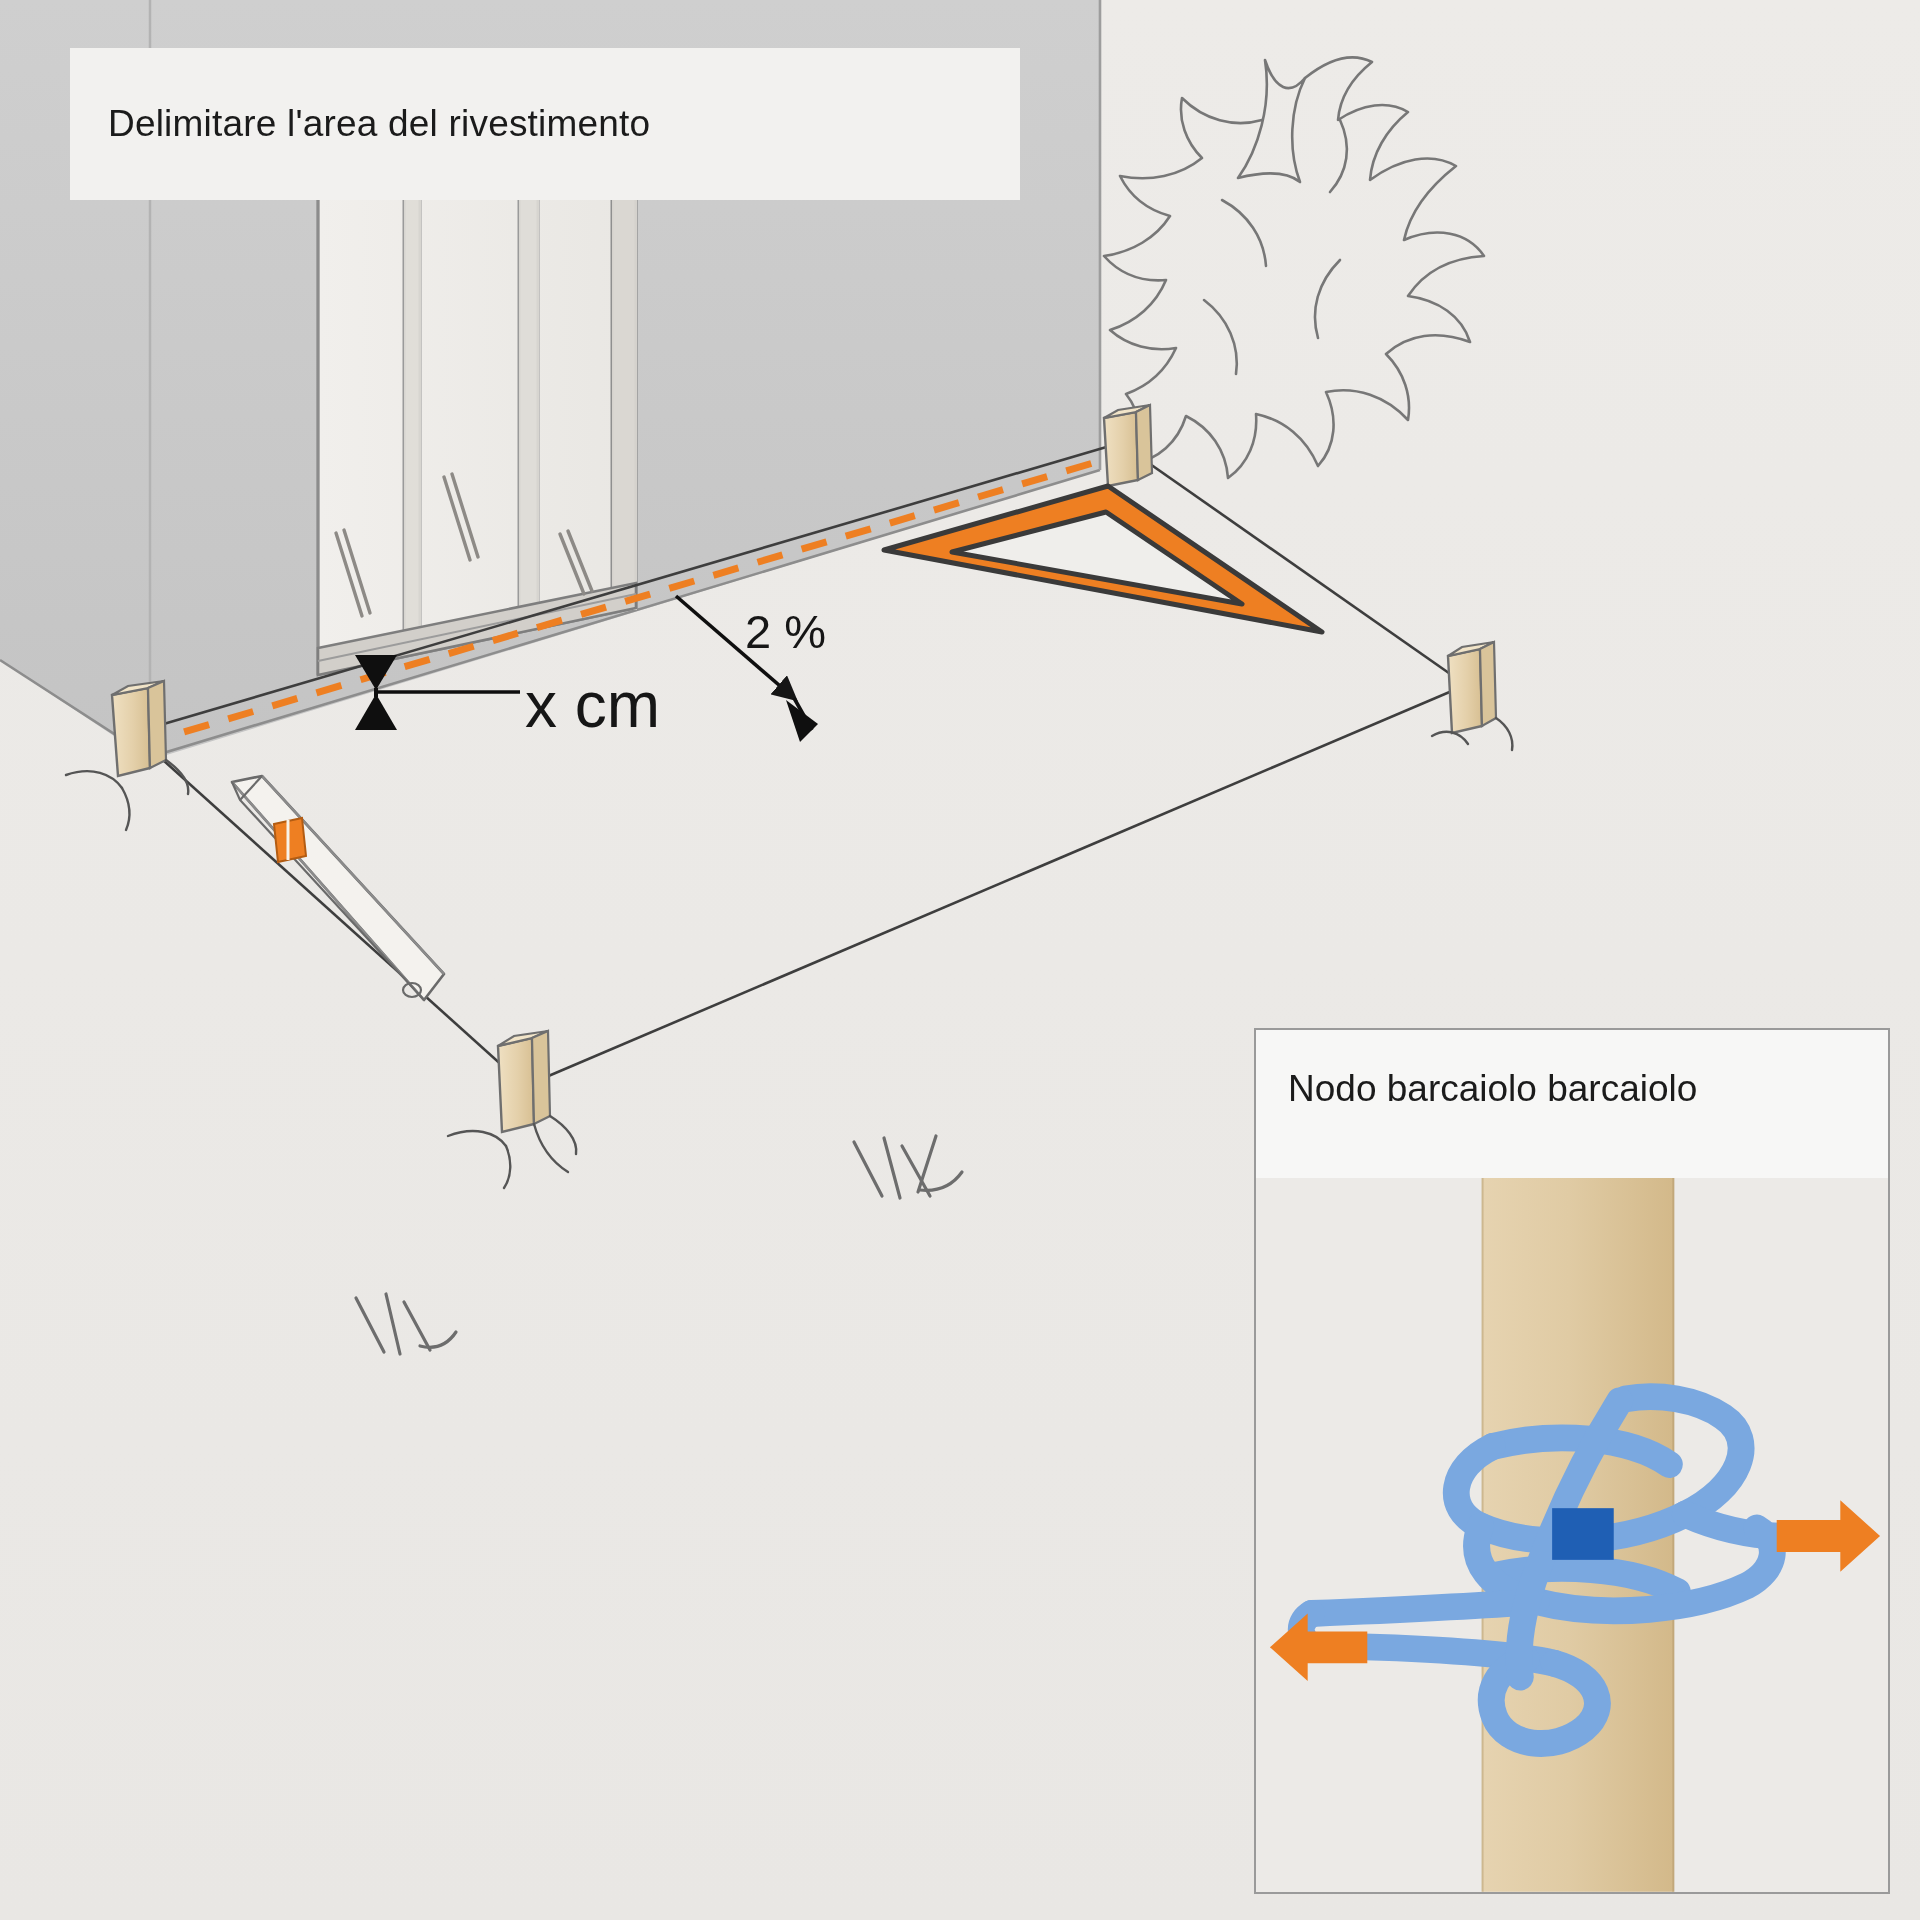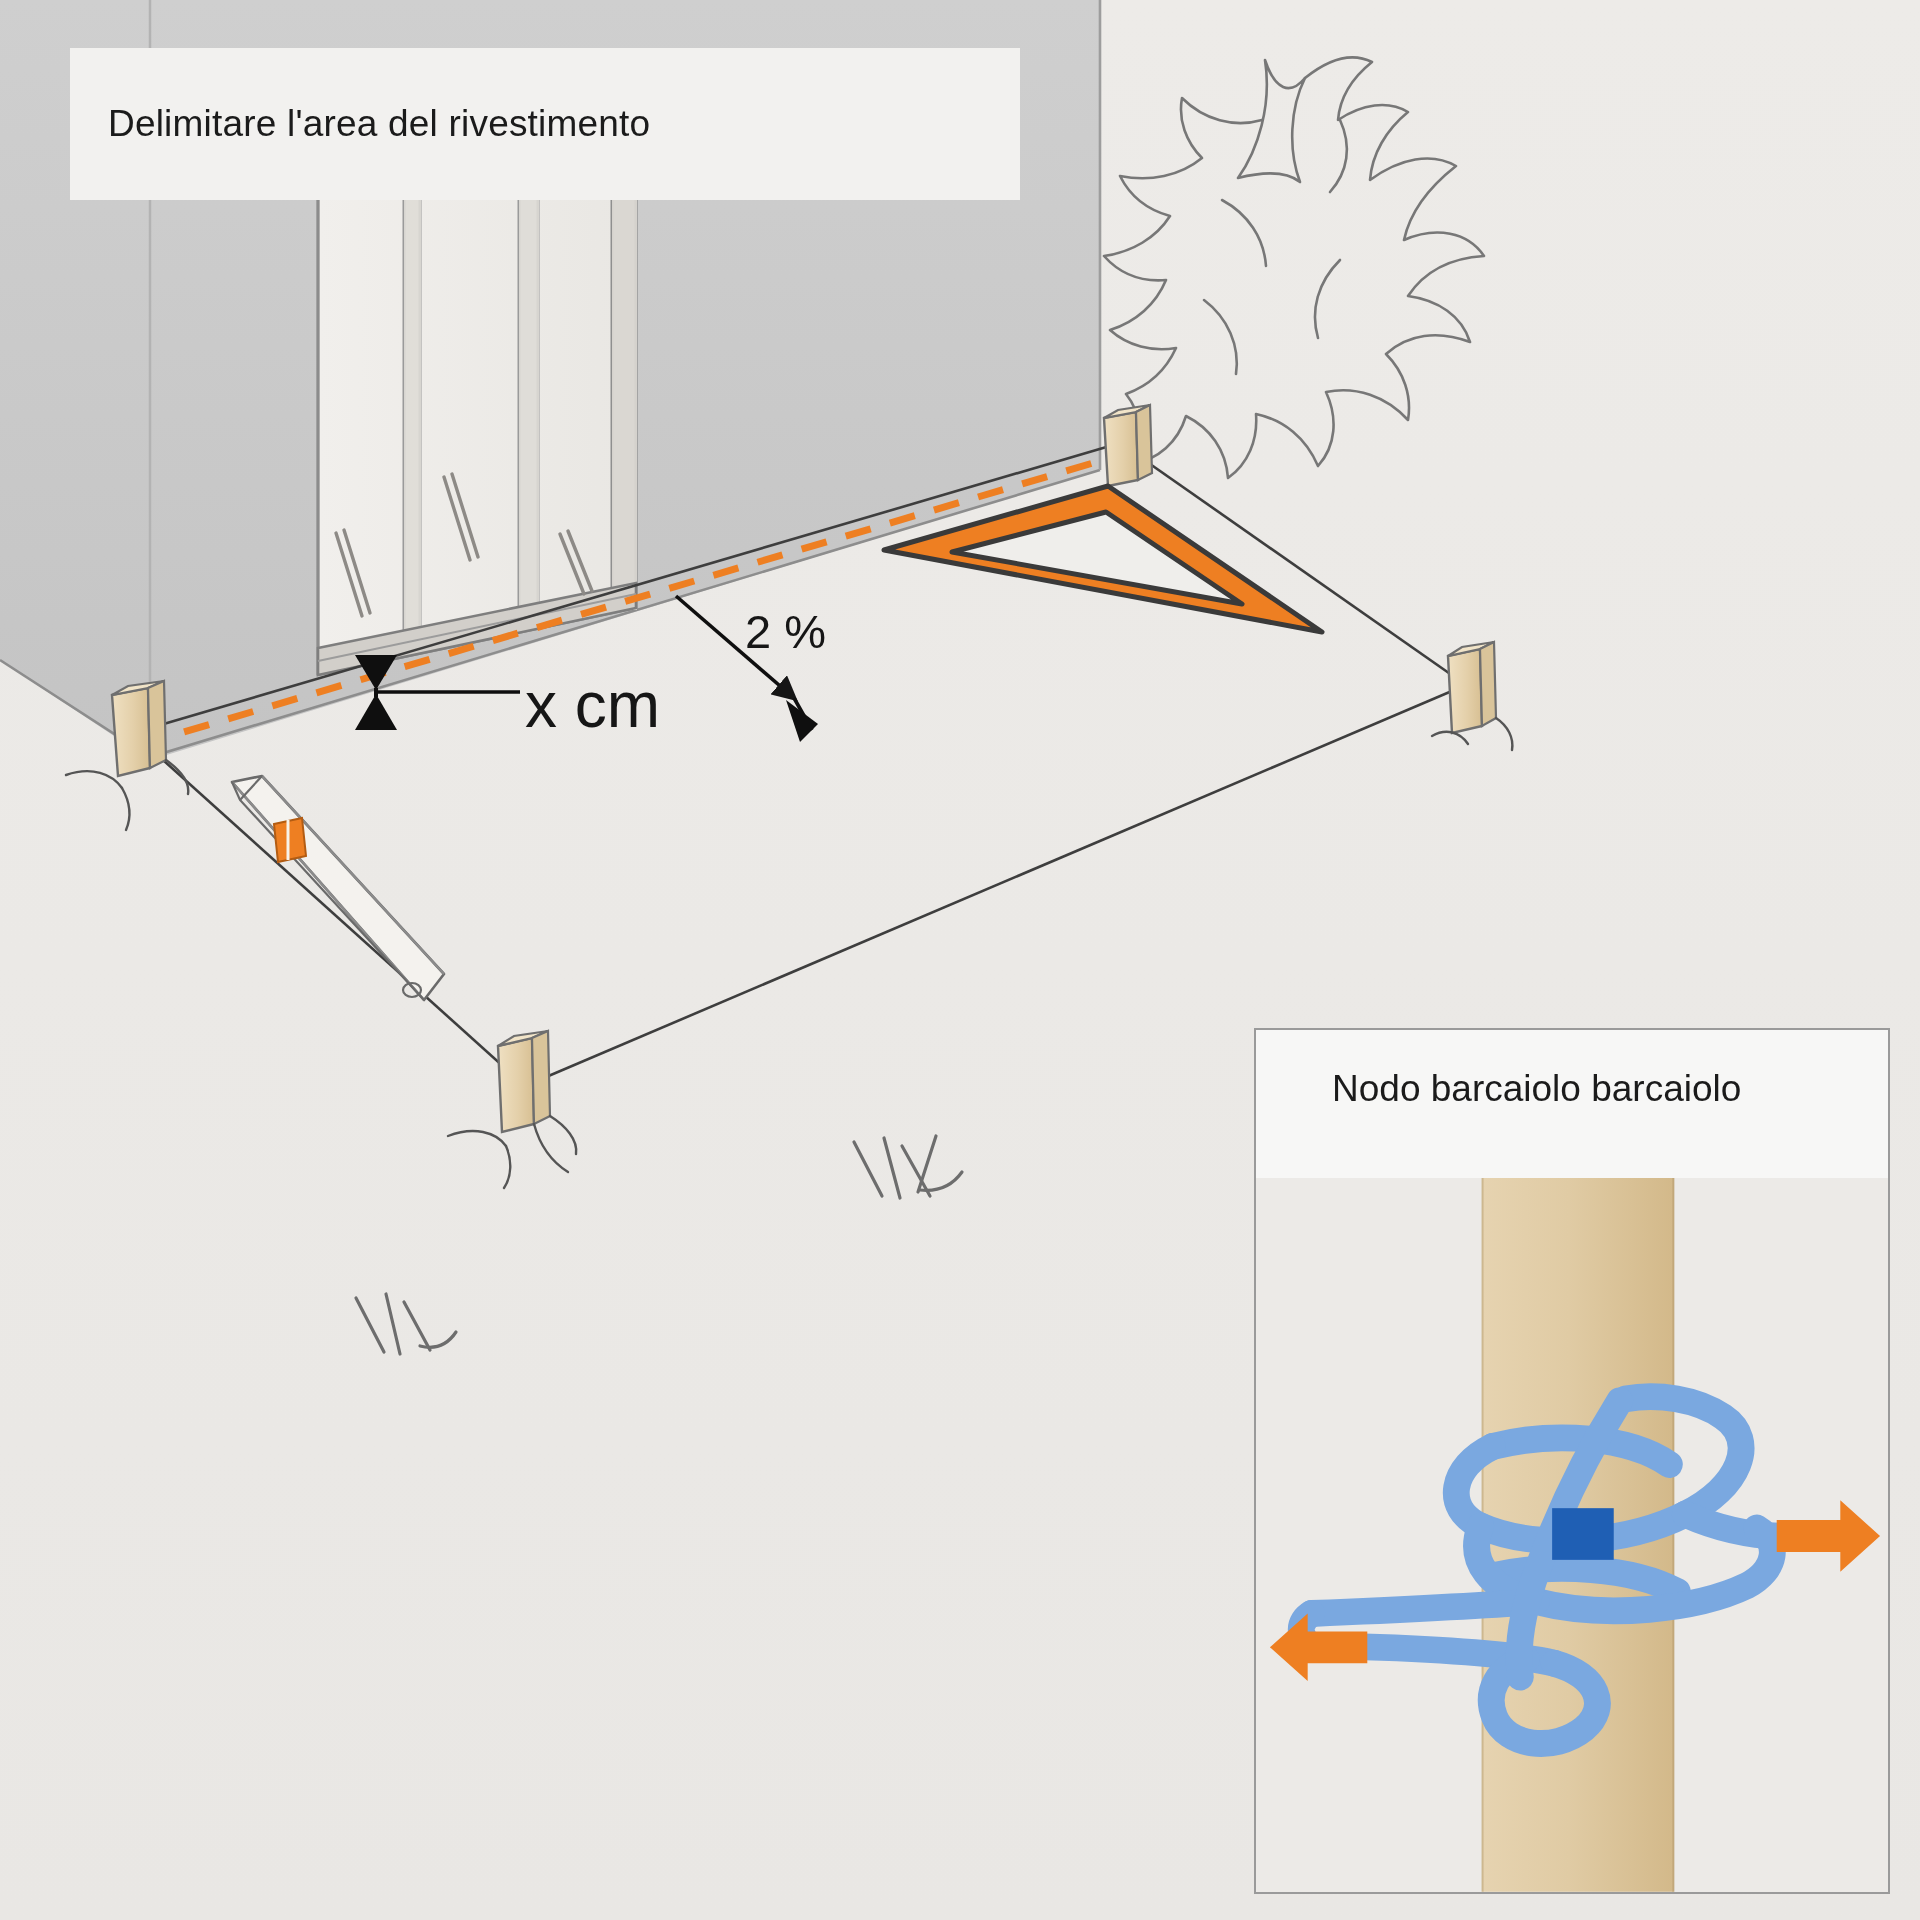--- a/index.html
+++ b/index.html
@@ -56,21 +56,21 @@
     overflow:hidden;
   }
   .inset-header{
     position:absolute;left:0;top:0;
     width:100%;height:148px;
     background:#f7f7f6;
     box-sizing:border-box;
     padding:38px 0 0 32px;
   }
   .inset-title{
-    font-size:37px;color:#1b1b1b;white-space:nowrap;margin-left:44px;
+    font-size:37px;color:#1b1b1b;white-space:nowrap;
   }
   .inset-body{
     position:absolute;left:0;top:148px;
     width:100%;height:716px;
     background:#eceae7;
   }
   svg.knot{position:absolute;left:0;top:0;width:100%;height:100%;}
 </style>
 </head>
 <body>

